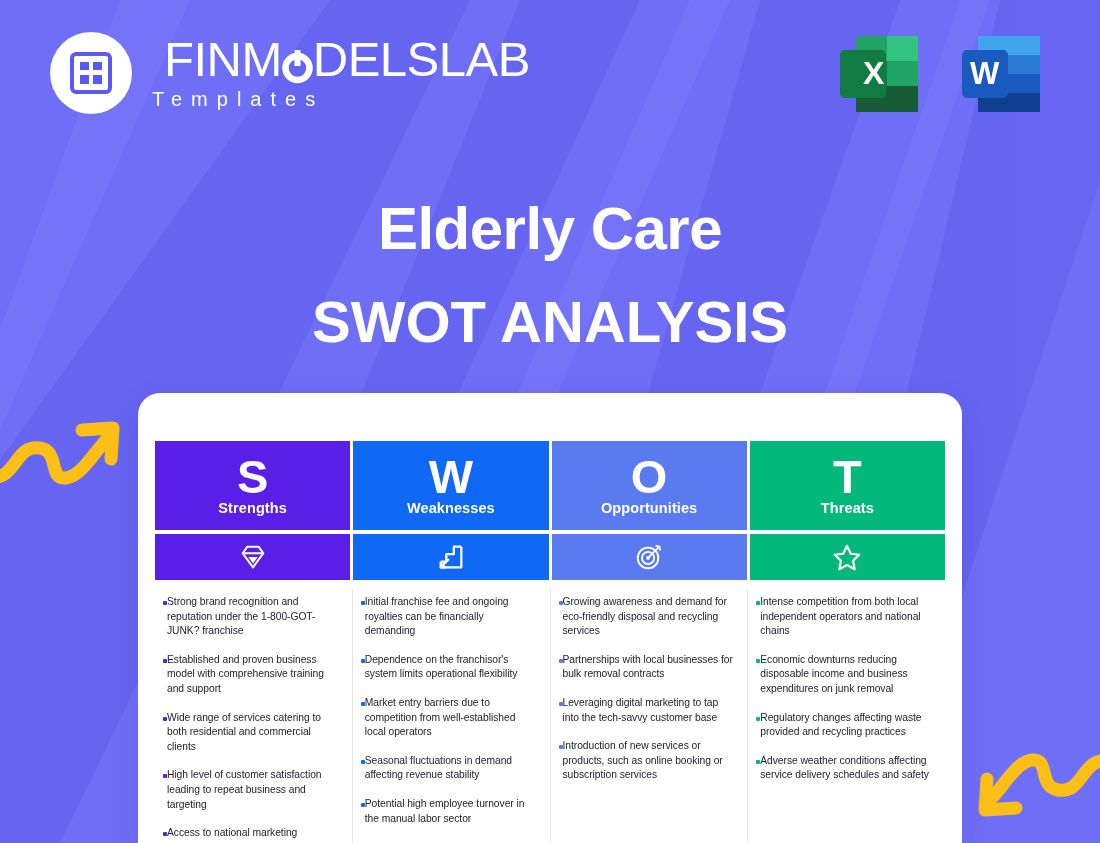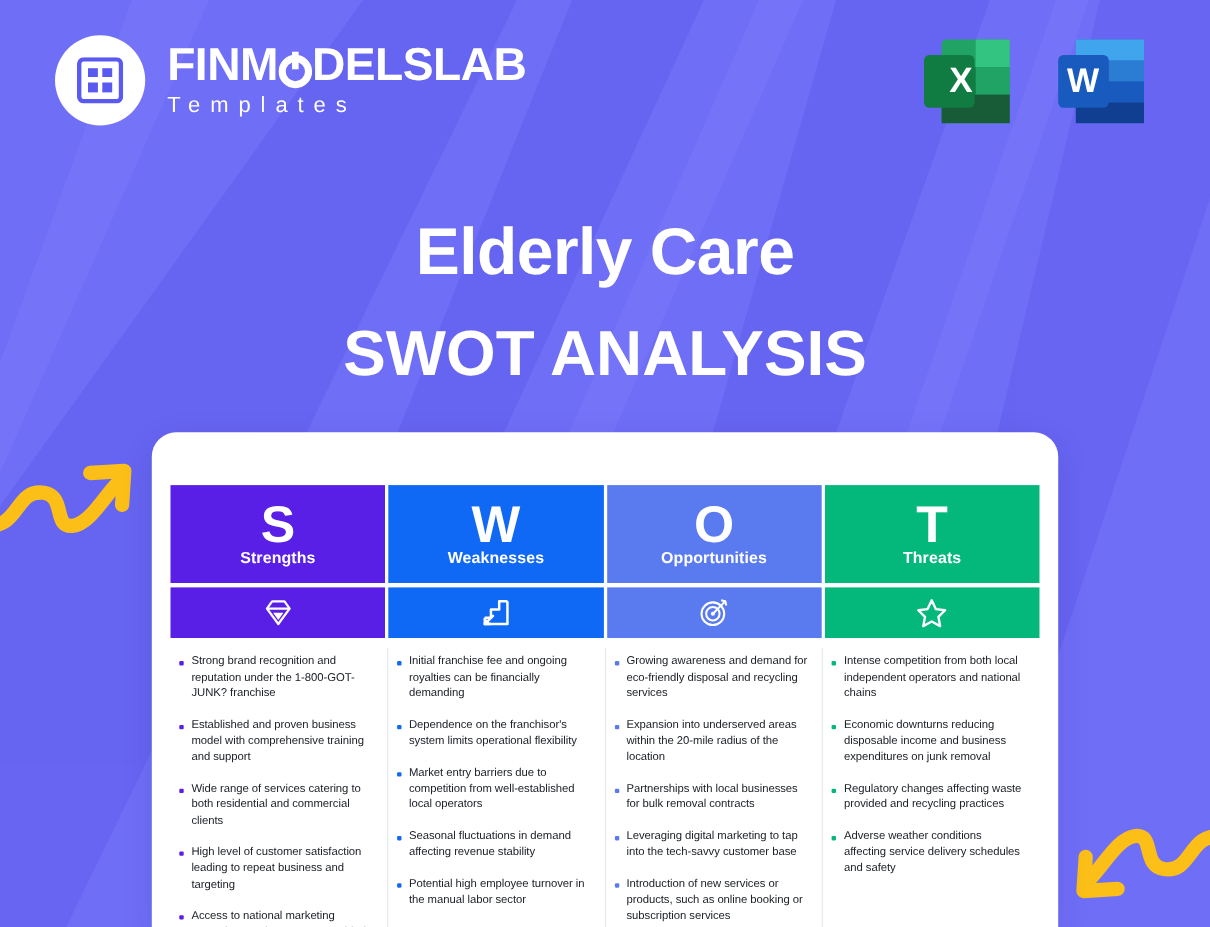--- a/index.html
+++ b/index.html
@@ -20,22 +20,22 @@
 
   .logo-block { position:absolute; left:50px; top:32px; display:flex; align-items:center; gap:20px; }
   .logo-circle {
     width:82px; height:82px; border-radius:50%;
     background:#ffffff; display:flex; align-items:center; justify-content:center;
     flex:0 0 auto;
   }
   .logo-mark { width:42px; height:42px; }
   .logo-text { display:flex; flex-direction:column; }
   .logo-name {
-    font-size:42px; font-weight:bold; color:#ffffff;
-    letter-spacing:-0.5px; line-height:1.02; position:relative;
+    font-size:49px; font-weight:normal; color:#ffffff;
+    letter-spacing:-0.5px; line-height:1.02; position:relative;margin-left:12px;
   }
   .logo-name .o-ring {
     display:inline-block; position:relative; width:31px; vertical-align:baseline;
   }
   .logo-name .o-ring svg { position:absolute; left:0; top:-30px; }
   .logo-sub {
     font-size:20px; color:#ffffff; letter-spacing:9px;
     margin-top:4px; font-weight:400;
   }
 
@@ -87,21 +87,21 @@
   .cell-icon { flex:1 1 0; display:flex; align-items:center; justify-content:center; }
   .cell-icon svg { width:30px; height:30px; }
 
   .row-body { display:flex; gap:0; margin-top:9px; }
   .cell-body {
     flex:1 1 0; padding:6px 13px 0 8px; position:relative;
   }
   .cell-body + .cell-body { border-left:1px solid #e4e6ef; }
 
   .bullet-item {
-    display:flex; gap:7px; margin-bottom:14px; align-items:flex-start;
+    display:flex; margin-bottom:14px; align-items:flex-start;
   }
   .bullet-dot {
     width:4px; height:4px; margin-top:6px; flex:0 0 auto; border-radius:1px;
   }
   .bullet-text {
     font-size:10.3px; line-height:1.42; color:#20232b; letter-spacing:-0.05px;
   }
 </style>
 </head>
 <body style="background: rgb(111, 110, 247);">
@@ -284,24 +284,20 @@
         </div>
       </div>
 
       <div class="cell-body">
         <div class="bullet-item">
           <div class="bullet-dot" style="background: rgb(90, 123, 240);"></div>
           <div class="bullet-text">Growing awareness and demand for eco-friendly disposal and recycling services</div>
         </div>
         <div class="bullet-item">
           <div class="bullet-dot" style="background: rgb(90, 123, 240);"></div>
-          <div class="bullet-text">Expansion into underserved areas within the 20-mile radius of the location</div>
-        </div>
-        <div class="bullet-item">
-          <div class="bullet-dot" style="background: rgb(90, 123, 240);"></div>
           <div class="bullet-text">Partnerships with local businesses for bulk removal contracts</div>
         </div>
         <div class="bullet-item">
           <div class="bullet-dot" style="background: rgb(90, 123, 240);"></div>
           <div class="bullet-text">Leveraging digital marketing to tap into the tech-savvy customer base</div>
         </div>
         <div class="bullet-item">
           <div class="bullet-dot" style="background: rgb(90, 123, 240);"></div>
           <div class="bullet-text">Introduction of new services or products, such as online booking or subscription services</div>
         </div>

